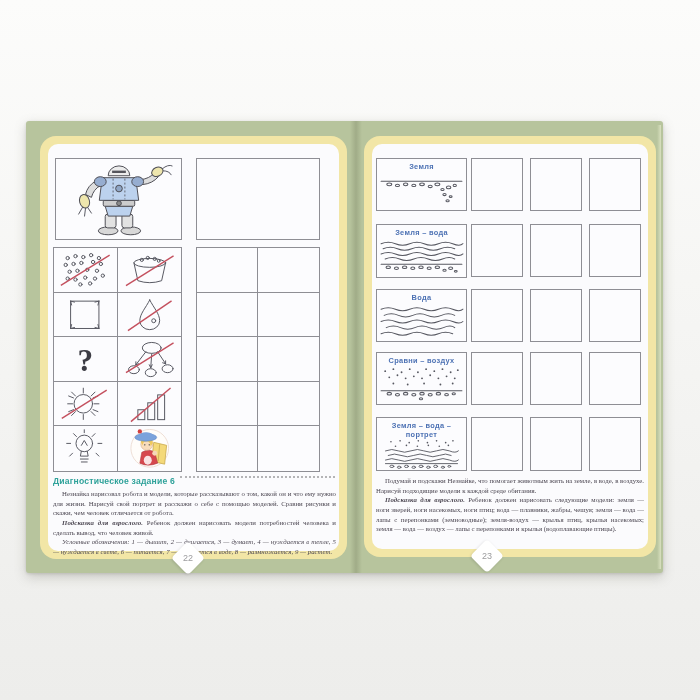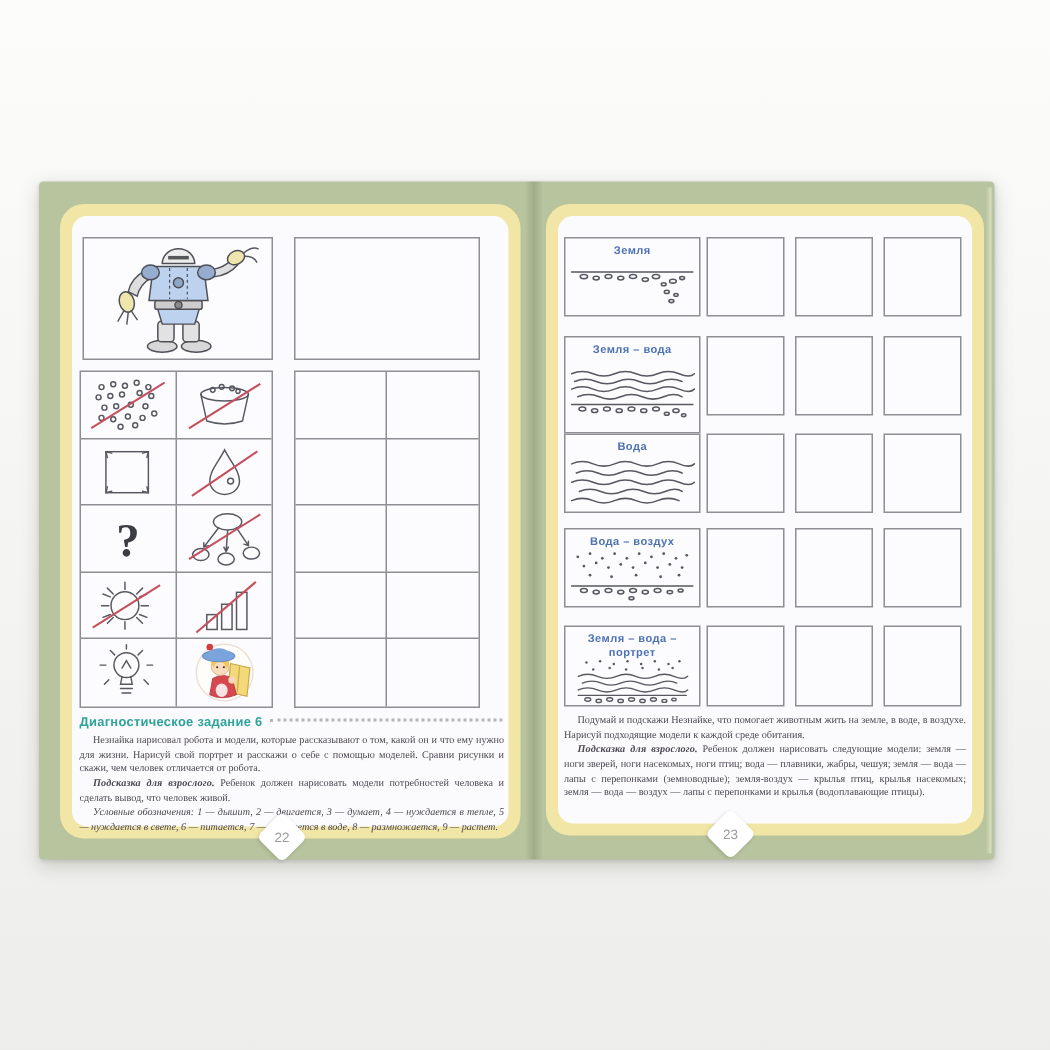--- a/index.html
+++ b/index.html
@@ -44,21 +44,21 @@
     position:absolute; border:1px solid #8e8e94; background:#fcfcfe;
     display:grid; grid-template-columns:1fr 1fr; grid-template-rows:repeat(5,1fr);
   }
   .grid .cell { border-right:1px solid #8e8e94; border-bottom:1px solid #8e8e94;
     display:flex; align-items:center; justify-content:center; overflow:hidden; }
   .grid .cell:nth-child(2n) { border-right:none; }
   .grid .cell:nth-child(9), .grid .cell:nth-child(10) { border-bottom:none; }
   .cell svg { width:100%; height:100%; display:block; }
   .content-flow { position:absolute; }
   .task-heading {
-    display:flex; align-items:center;
+    display:flex; align-items:flex-start;
     color:#2fa29a; font-weight:bold; font-size:8.6px; letter-spacing:.2px;
     margin-bottom:3px;
   }
   .leader { flex:1; border-bottom:2px dotted #b4b4b6; margin:0 1px 2px 5px; }
   .body-text {
     font-family:"Liberation Serif", serif;
     font-size:6.8px; line-height:1.42; color:#4c4752;
     text-align:justify; text-indent:9px;
   }
   .body-text b i { letter-spacing:.1px; }
@@ -299,21 +299,21 @@
             <ellipse cx="66" cy="21" rx="1.6" ry="1"></ellipse>
                 <ellipse cx="72" cy="23" rx="1.4" ry=".9"></ellipse>
                 <ellipse cx="69" cy="27" rx="1.6" ry="1"></ellipse>
           </g>
             </svg>
         </div>
         <div class="box" style="left:99px;top:14px;width:52px;height:53px;"></div>
         <div class="box" style="left:158px;top:14px;width:52px;height:53px;"></div>
         <div class="box" style="left:217px;top:14px;width:52px;height:53px;"></div>
 
-        <div class="box model-box" style="left:4px;top:80px;width:91px;height:65px;">
+        <div class="box model-box" style="left:4px;top:80px;width:91px;height:54px;">
           <div class="model-label">Земля – вода</div>
           <svg viewBox="0 0 87 34">
               <g class="sketch" stroke-width=".8">
             <path d="M4,4 q7,-3 14,0 t14,0 t14,0 t14,0 t14,0 t10,0"></path>
             <path d="M6,9 q7,-3 14,0 t14,0 t14,0 t14,0 t14,0"></path>
             <path d="M4,14 q7,-3 14,0 t14,0 t14,0 t14,0 t14,0 t10,0"></path>
             <path d="M8,19 q7,-3 14,0 t14,0 t14,0 t14,0 t12,0"></path>
             <line x1="4" y1="24" x2="83" y2="24"></line>
             <ellipse cx="11" cy="27" rx="2.2" ry="1.3"></ellipse>
                 <ellipse cx="19" cy="28" rx="2" ry="1.2"></ellipse>
@@ -342,21 +342,21 @@
             <path d="M9,23 q7,-3 14,0 t14,0 t14,0 t14,0 t11,0"></path>
             <path d="M4,29 q7,-3 14,0 t14,0 t14,0 t14,0 t14,0"></path>
           </g>
             </svg>
         </div>
         <div class="box" style="left:99px;top:145px;width:52px;height:53px;"></div>
         <div class="box" style="left:158px;top:145px;width:52px;height:53px;"></div>
         <div class="box" style="left:217px;top:145px;width:52px;height:53px;"></div>
 
         <div class="box model-box" style="left:4px;top:208px;width:91px;height:53px;">
-          <div class="model-label">Вода – воздух</div>
+          <div class="model-label">Сравни – воздух</div>
           <svg viewBox="0 0 87 34">
               <g fill="#575861">
             <circle cx="8" cy="4" r=".9"></circle>
                 <circle cx="16" cy="2" r=".9"></circle>
                 <circle cx="24" cy="5" r=".9"></circle>
                 <circle cx="32" cy="2" r=".9"></circle>
                 <circle cx="40" cy="5" r=".9"></circle>
                 <circle cx="48" cy="2" r=".9"></circle>
                 <circle cx="56" cy="4" r=".9"></circle>
                 <circle cx="64" cy="2" r=".9"></circle>

